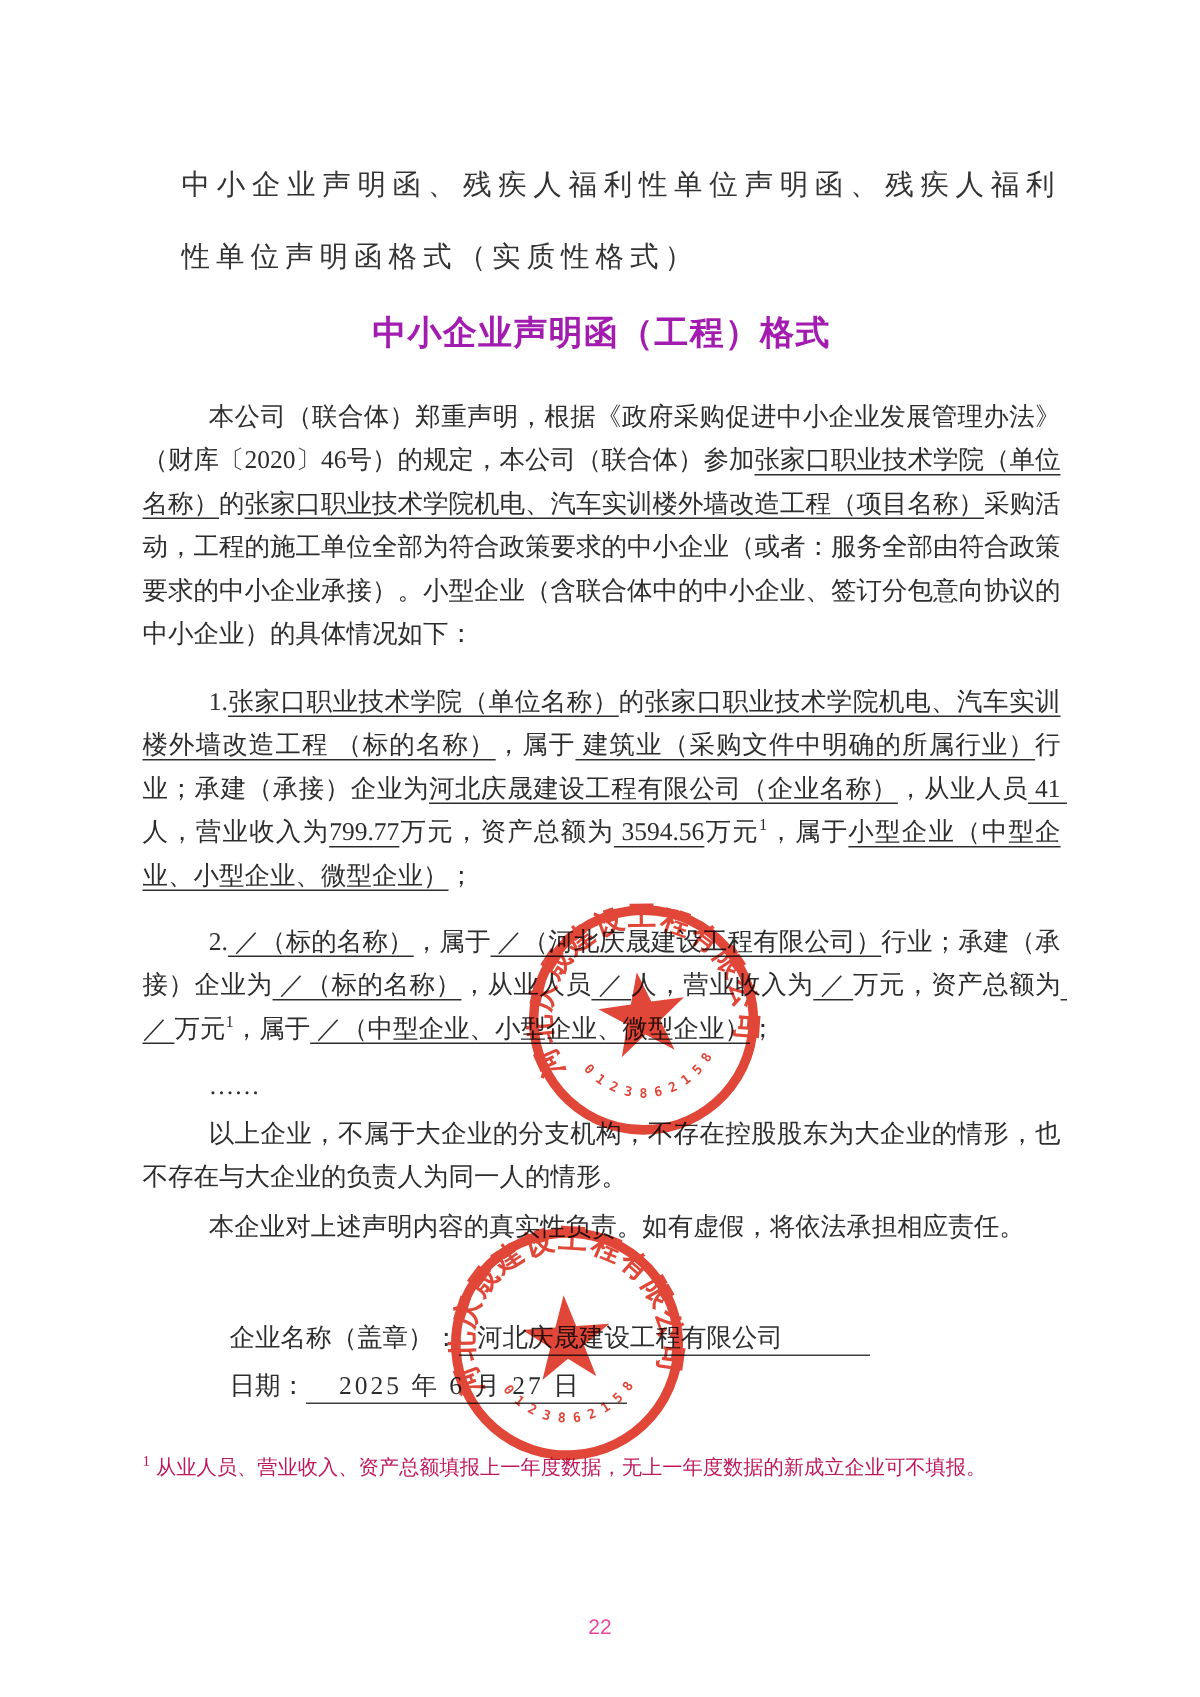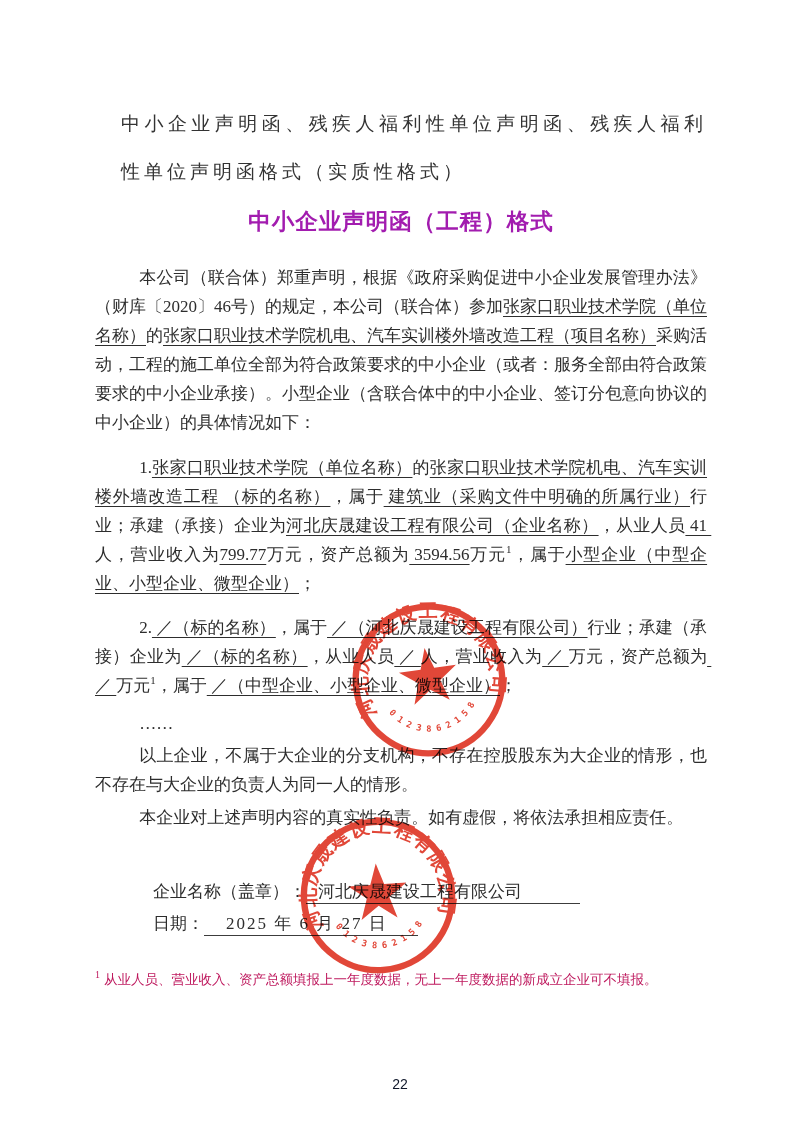--- a/index.html
+++ b/index.html
@@ -41,21 +41,21 @@
   .sig-line { line-height:32px; }
   .sig .blank { border-bottom:1px solid #3c3c3c; padding-bottom:2px; }
   [data-name="company-name-value"] { padding-left:12px; padding-right:58px; }
   [data-name="date-value"] { padding-left:22px; padding-right:30px; letter-spacing:2px; }
 
   .footnote { margin-top:24px; font-size:13.5px; line-height:22px; color:#be185d; text-align:justify; }
   .footnote sup { font-size:10px; margin-right:4px; }
 
   .page-number {
     position:absolute; left:0; right:0; top:1076px; text-align:center;
-    font-size:14px; color:#0f172a; font-family:"Liberation Sans","DejaVu Sans",sans-serif;
+    font-size:14px; color:#ec4899; font-family:"Liberation Sans","DejaVu Sans",sans-serif;
   }
 
   .stamp { position:absolute; opacity:0.87; mix-blend-mode:multiply; pointer-events:none; }
   .stamp-ring { fill:none; stroke:var(--stamp-color); stroke-width:6.5px; }
   .stamp-star { fill:var(--stamp-color); }
   .stamp-company-text { fill:var(--stamp-color); font-size:19.5px; font-weight:bold;
     font-family:"Liberation Serif","DejaVu Serif",serif; }
   .stamp-serial-text { fill:var(--stamp-color); font-size:9px; font-weight:bold; letter-spacing:1px;
     font-family:"DejaVu Sans Mono",monospace; }
 </style>

